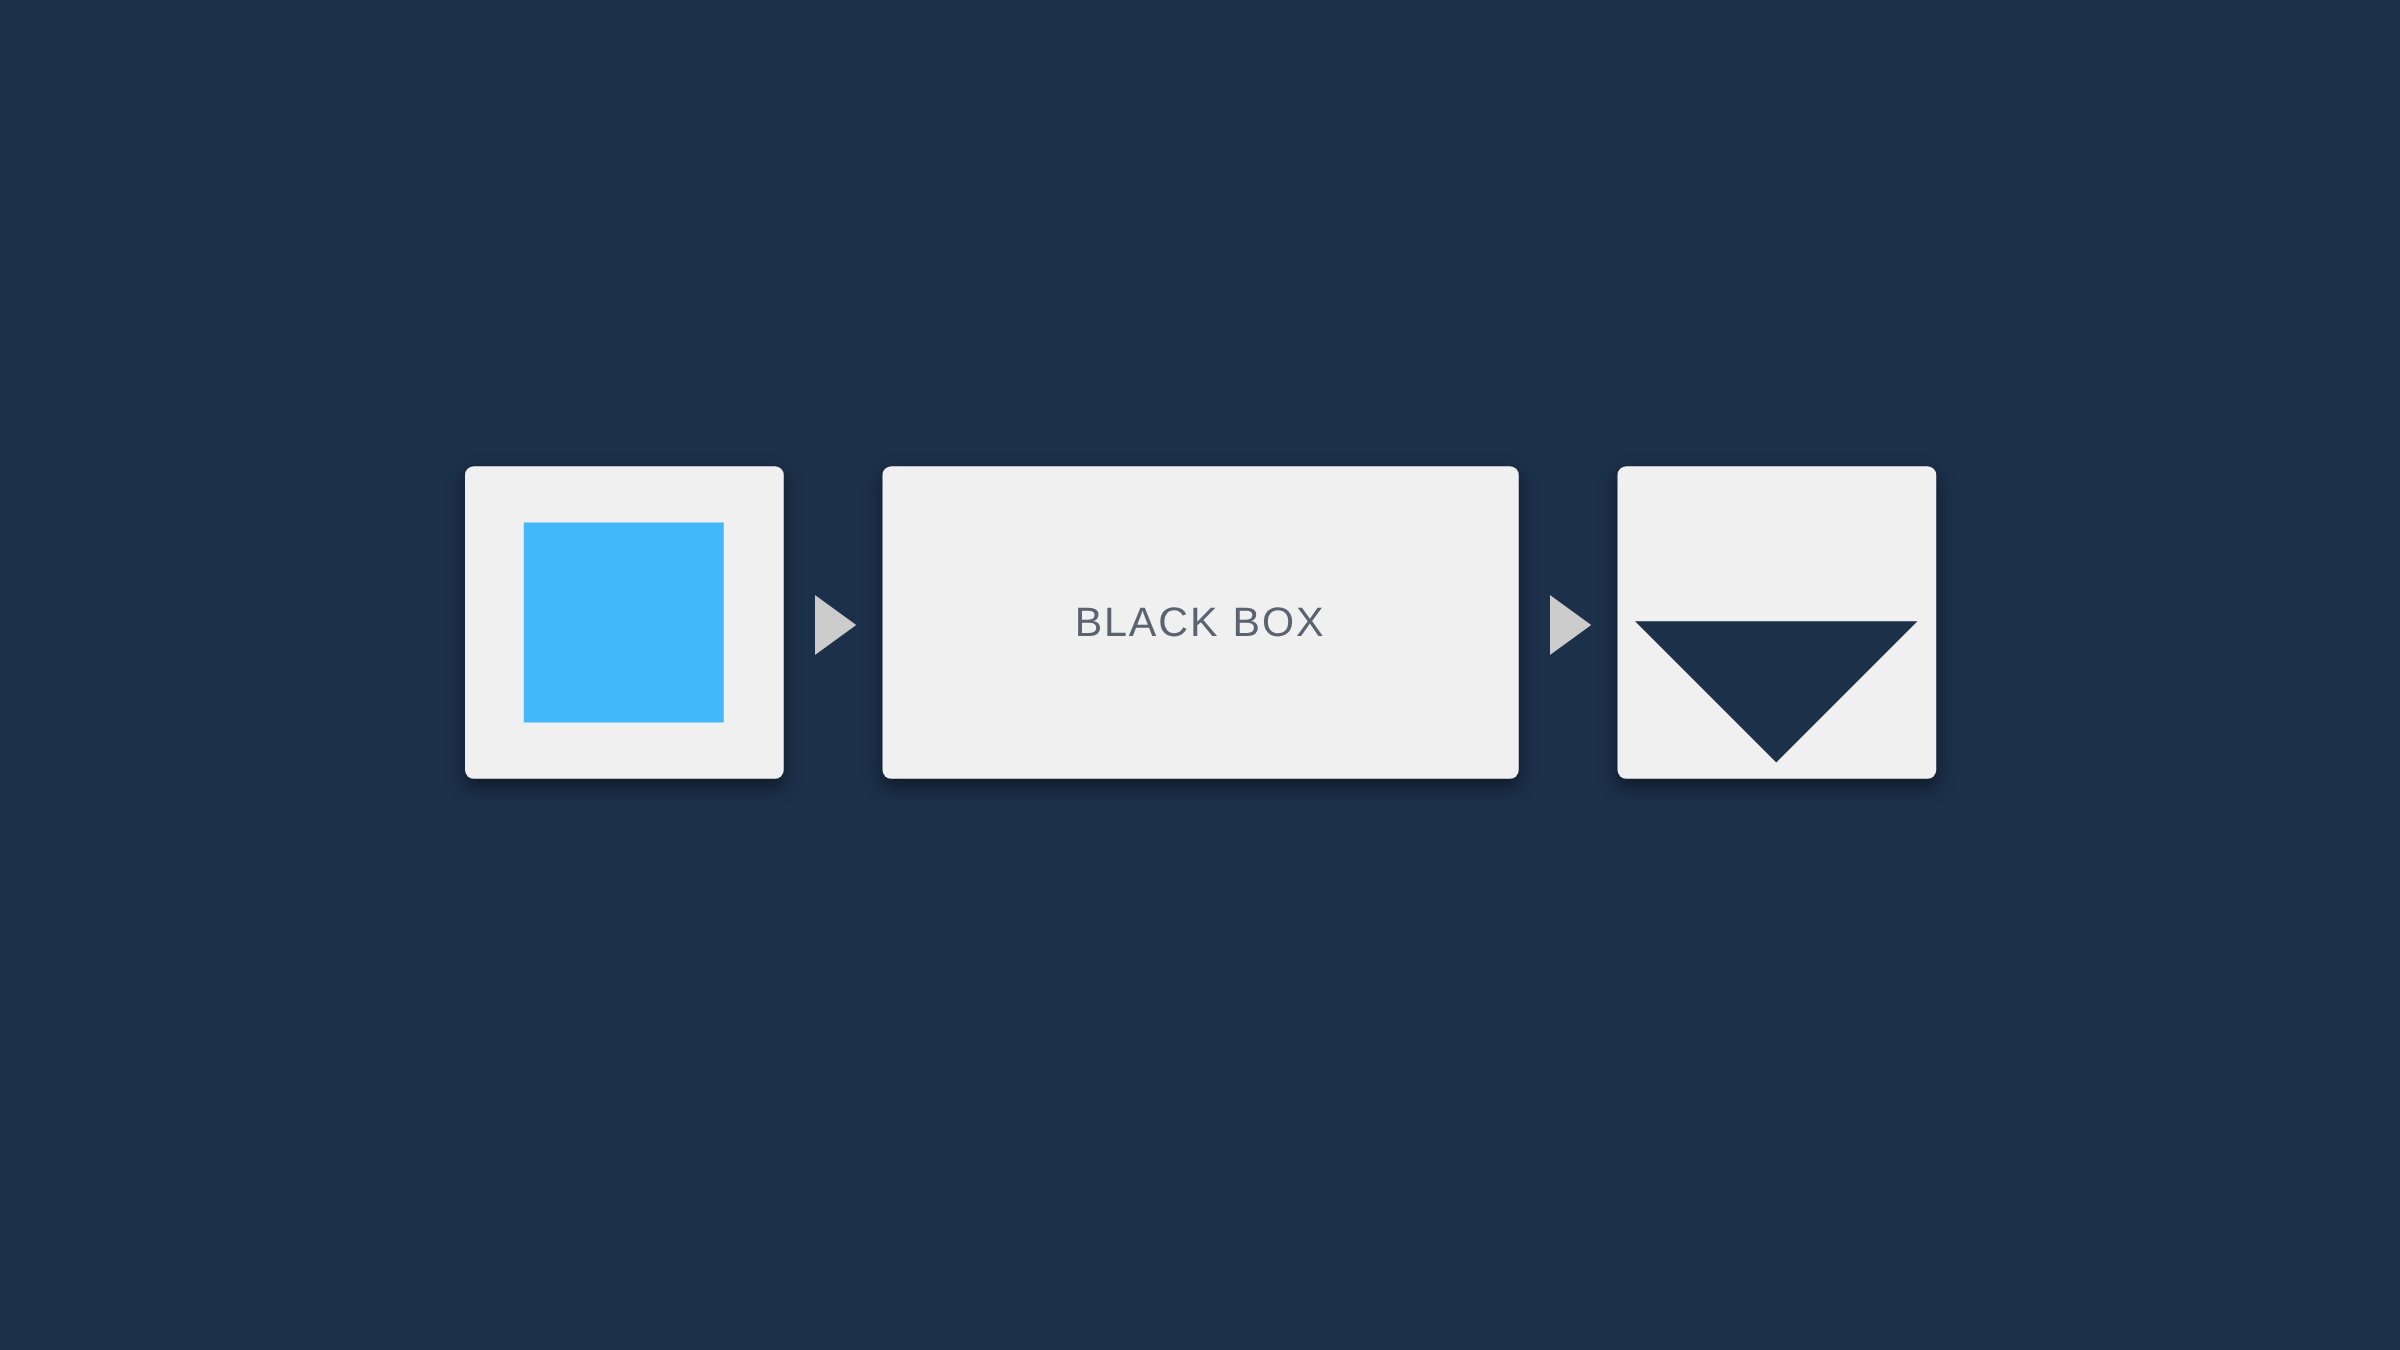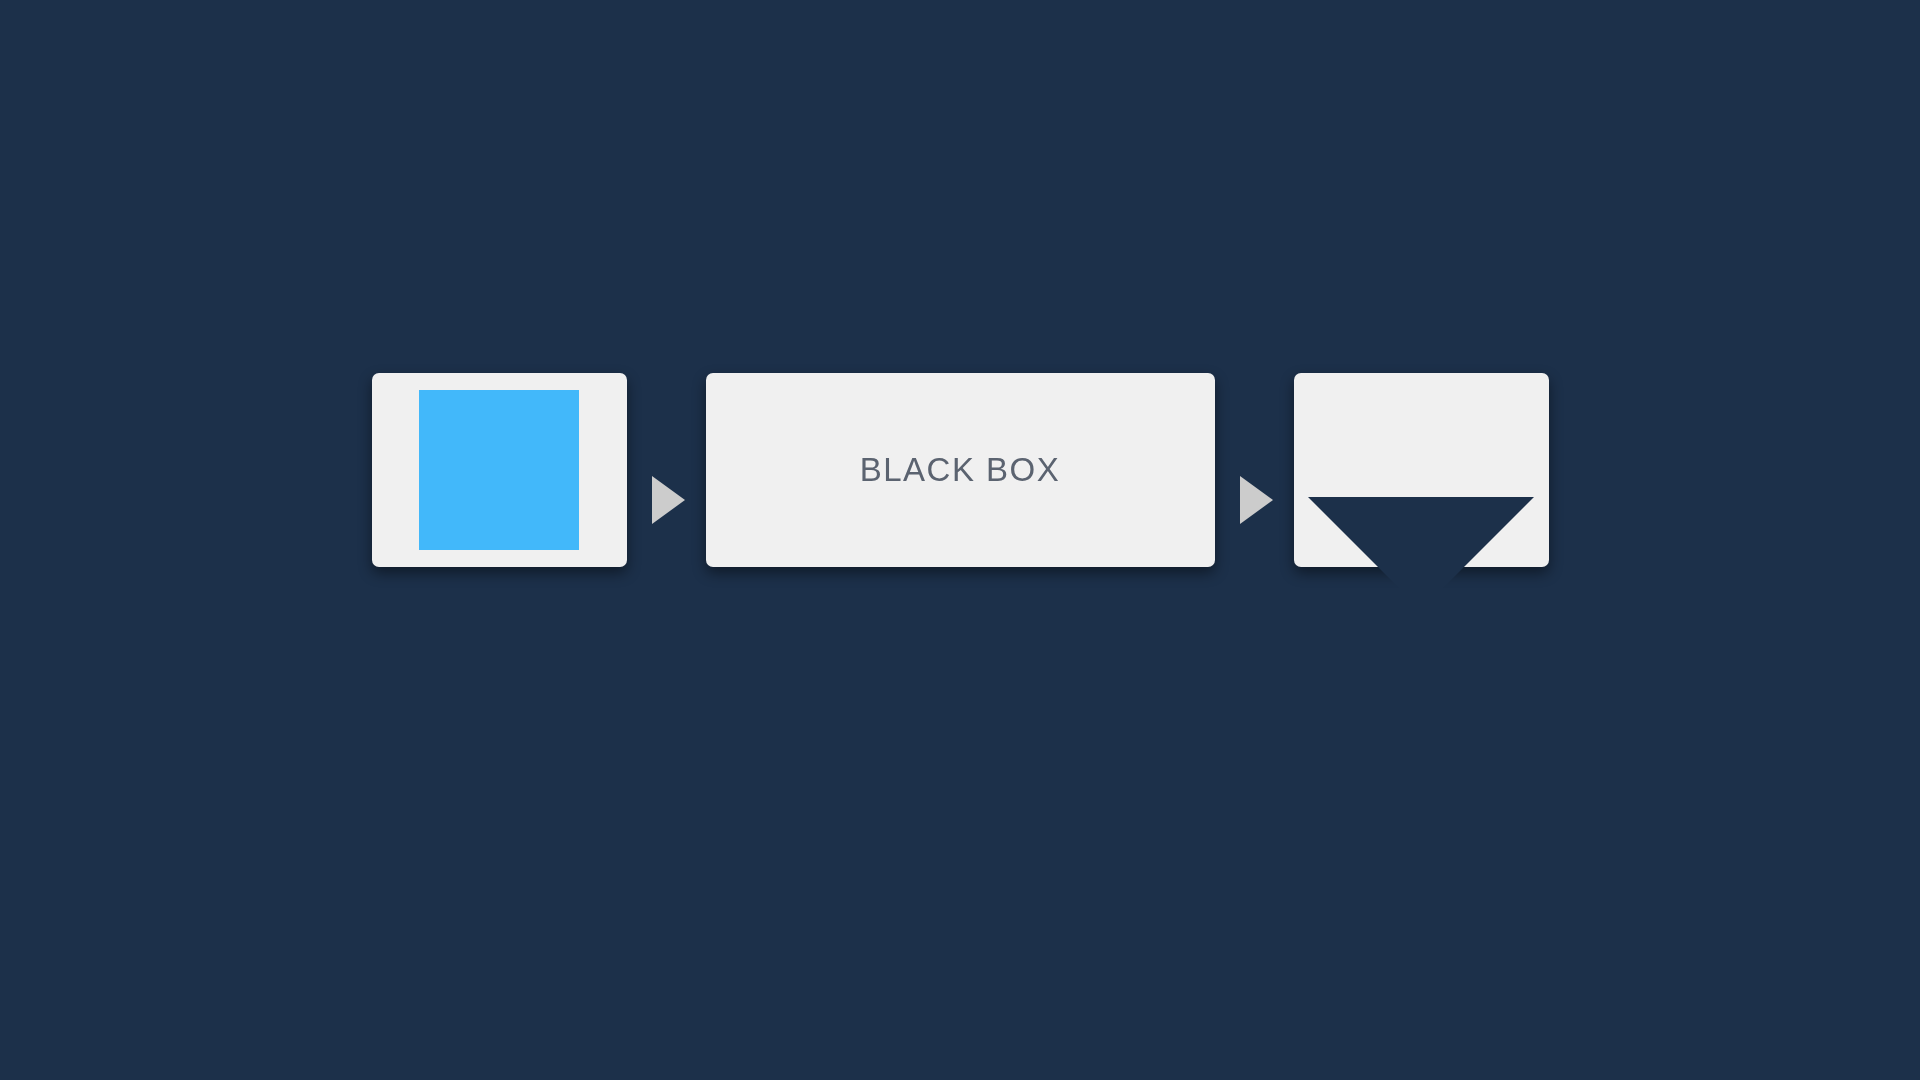--- a/index.html
+++ b/index.html
@@ -23,21 +23,21 @@
     align-items: stretch;
   }
 
   .card {
     background: var(--color-card, #f0f0f0);
     border-radius: 7px;
     box-shadow: 0 6px 14px rgba(0, 0, 0, 0.45);
     display: flex;
     align-items: center;
     justify-content: center;
-    height: 194px;
+    height: 250px;
   }
 
   .input-card  { width: 255px; }
   .process-card { width: 509px; }
   .output-card { width: 255px; align-items: flex-start; }
 
   .input-square {
     width: 160px;
     height: 160px;
     background: var(--color-input_blue, #42b8fa);

